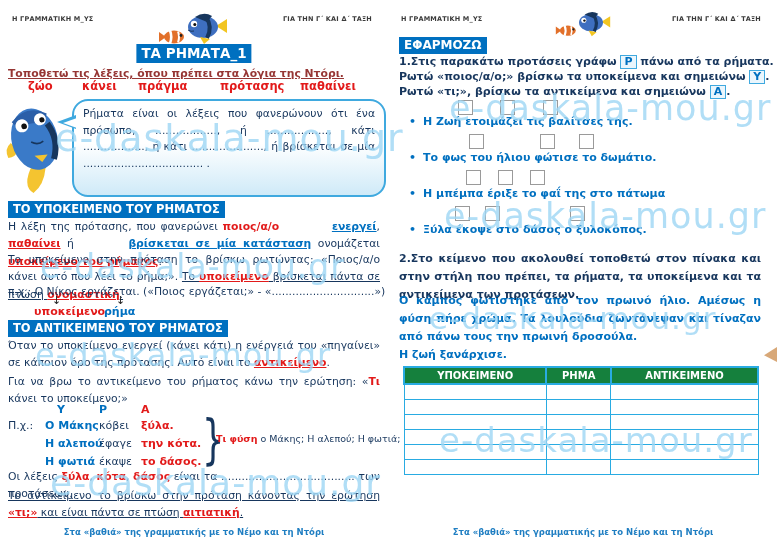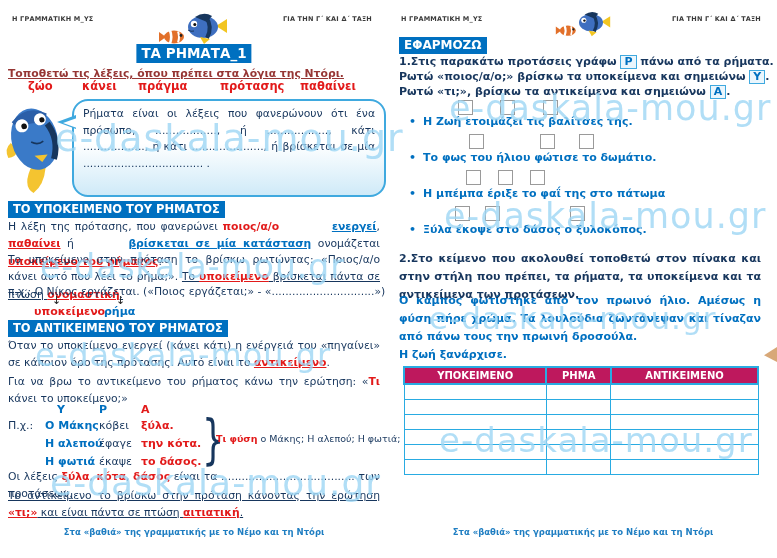--- a/index.html
+++ b/index.html
@@ -45,21 +45,21 @@
 
   .taskline{position:absolute;left:10px;font-size:11px;font-weight:bold;white-space:nowrap;}
   .lbox{display:inline-block;border:1px solid #3FA9DF;background:#EAF6FD;color:#0070C0;font-weight:bold;
         padding:0 3px;line-height:12px;}
   .cb{position:absolute;width:13px;height:13px;border:1.3px solid #9a9a9a;background:#fff;}
   .bullet{position:absolute;left:20px;font-size:11px;font-weight:600;color:#0070C0;white-space:nowrap;}
   .bullet::before{content:"•";margin-right:7px;color:#0070C0;}
   .bluepara{position:absolute;left:10px;width:362px;font-size:11px;font-weight:600;color:#0070C0;line-height:1.62;text-align:justify;}
 
   table.anstable{position:absolute;left:14px;top:366px;width:356px;border-collapse:collapse;}
-  table.anstable th{background:#be185d;color:#fff;font-size:10px;font-weight:bold;border:2px solid #29ABE2;padding:2px 0;}
+  table.anstable th{background:#15803d;color:#fff;font-size:10px;font-weight:bold;border:2px solid #29ABE2;padding:2px 0;}
   table.anstable td{border:1.5px solid #29ABE2;height:14px;padding:0;}
 
   .wm{position:absolute;color:#9ED7F5;opacity:.8;font-size:36px;letter-spacing:1px;white-space:nowrap;
       pointer-events:none;z-index:40;font-weight:400;}
   .wedge{position:absolute;right:0;top:347px;width:13px;height:15px;background:#D8A878;
          clip-path:polygon(100% 0,100% 100%,0 55%);}
   svg{display:block;}
 </style>
 </head>
 <body>

